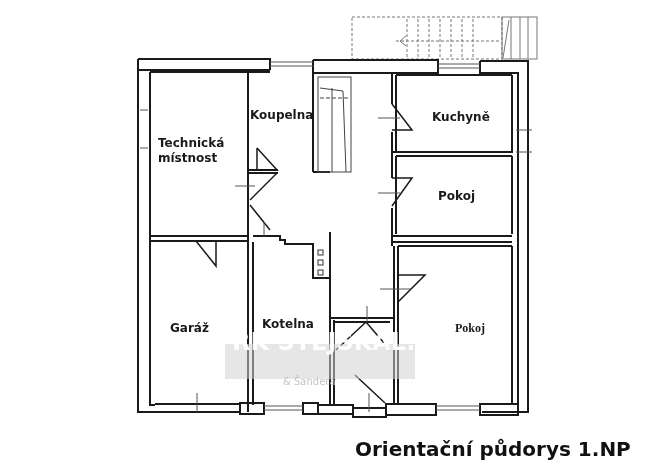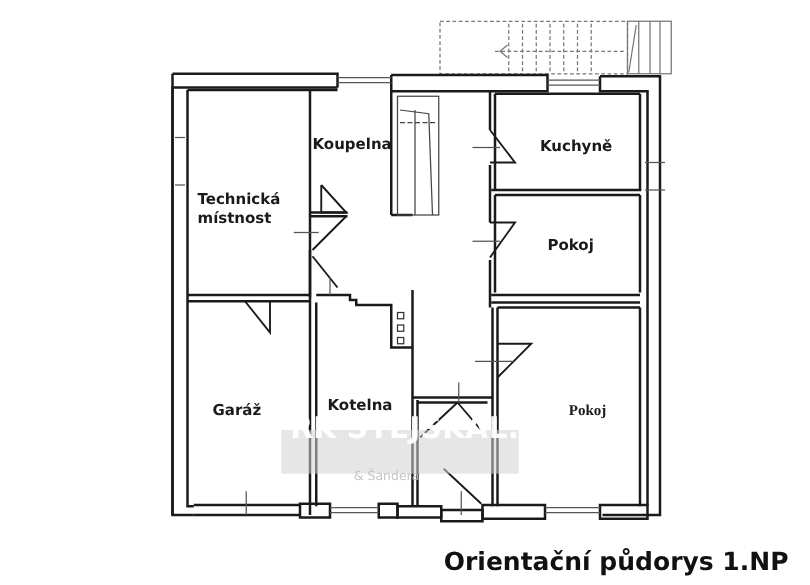--- a/index.html
+++ b/index.html
@@ -134,21 +134,21 @@
     <line x1="380" y1="289" x2="410" y2="289"></line>
     <line x1="367" y1="306" x2="367" y2="322"></line>
     <line x1="369" y1="393" x2="369" y2="412"></line>
     <line x1="197" y1="393" x2="197" y2="412"></line>
     <line x1="264" y1="222" x2="264" y2="236"></line>
     <line x1="516" y1="130" x2="532" y2="130"></line>
     <line x1="516" y1="152" x2="532" y2="152"></line>
   </g>
 </svg>
 
-<div class="lbl" style="left:158px;top:136px;width:80px;margin-top:16px;">
+<div class="lbl" style="left:158px;top:136px;width:80px;">
   <div>Technická</div>
   <div>místnost</div>
 </div>
 <div class="lbl" style="left:250px;top:108px;width:60px;">Koupelna</div>
 <div class="lbl" style="left:416px;top:110px;width:70px;margin-left:16px;">Kuchyně</div>
 <div class="lbl" style="left:438px;top:189px;width:50px;">Pokoj</div>
 <div class="lbl" style="left:170px;top:321px;width:60px;">Garáž</div>
 <div class="lbl" style="left:262px;top:317px;width:60px;">Kotelna</div>
 <div class="lbl" style="left:455px;top:321px;width:50px;font-family:Liberation Serif, serif;">Pokoj</div>
 

